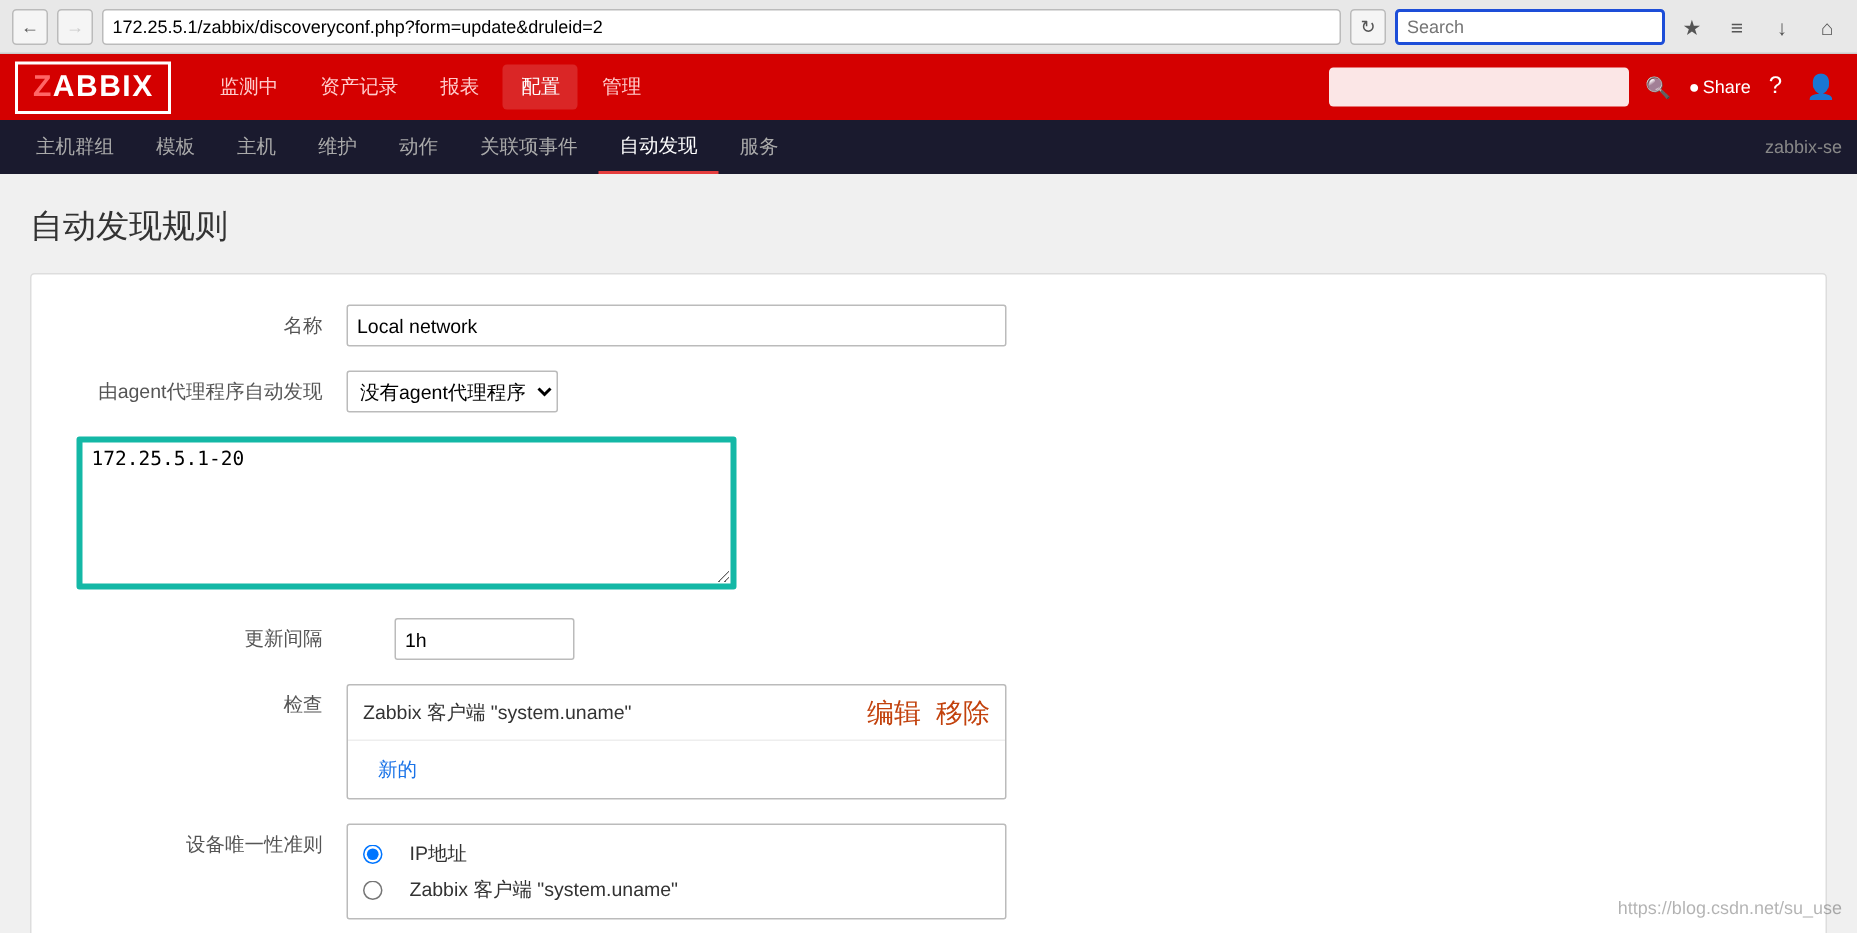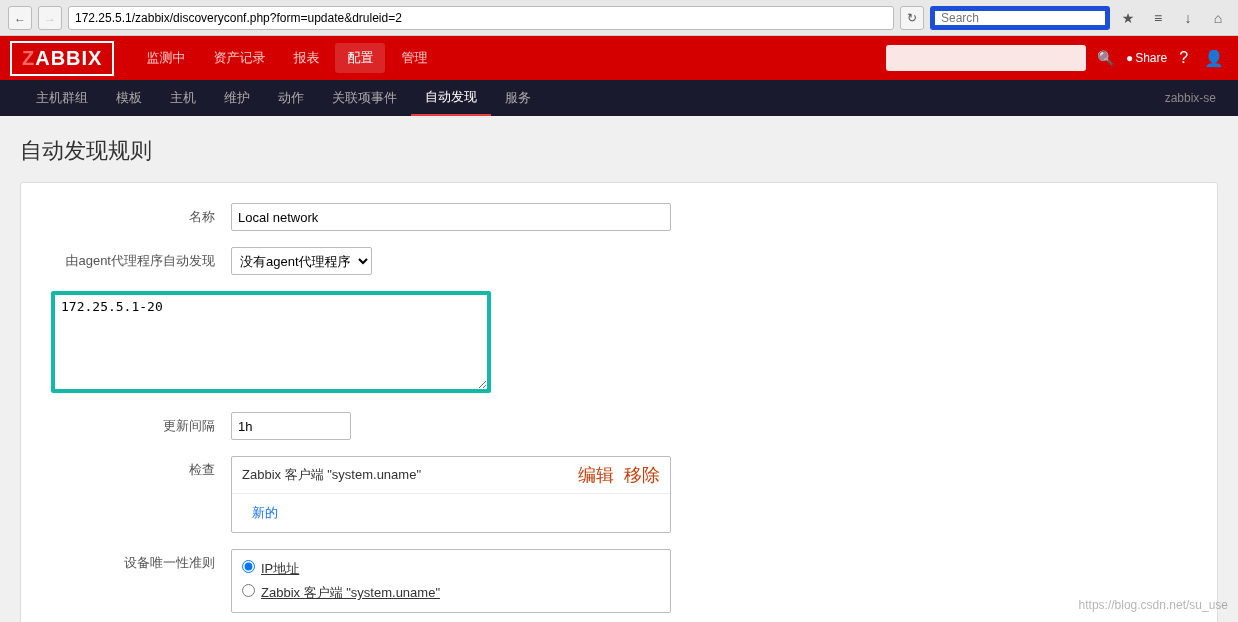--- a/index.html
+++ b/index.html
@@ -30,21 +30,21 @@
       height: 24px;
       border: 1px solid #bbb;
       border-radius: 3px;
       padding: 0 6px;
       font-size: 12px;
       background: white;
     }
     .browser-search-bar {
       width: 180px;
       height: 24px;
-      border: 5px solid #1d4ed8;
+      border: 2px solid #1d4ed8;
       border-radius: 3px;
       padding: 0 6px;
       font-size: 12px;
       background: white;
     }
     .browser-action-btn {
       width: 24px; height: 24px;
       display: flex; align-items: center; justify-content: center;
       font-size: 14px;
       color: #555;
@@ -113,21 +113,21 @@
       align-items: center;
       gap: 2px;
     }
 
     
     .second-nav {
       background: #1a1a2e;
       display: flex;
       align-items: center;
       height: 36px;
-      padding: 0 22px;
+      padding: 0 10px;
     }
     .second-nav-link {
       color: #aaa;
       text-decoration: none;
       padding: 6px 14px;
       font-size: 13px;
       cursor: pointer;
       height: 36px;
       display: flex;
       align-items: center;
@@ -182,20 +182,21 @@
     .form-input {
       height: 28px;
       border: 1px solid #bbb;
       border-radius: 2px;
       padding: 0 6px;
       font-size: 13px;
       width: 100%;
     }
     .form-input-narrow {
       width: 120px;
+      margin-left: 32px;
     }
     .form-input-name {
       width: 440px;
     }
     .form-select {
       height: 28px;
       border: 1px solid #bbb;
       border-radius: 2px;
       padding: 0 4px;
       font-size: 13px;
@@ -245,25 +246,24 @@
     
     .uniqueness-box {
       border: 1px solid #bbb;
       border-radius: 2px;
       width: 440px;
       background: white;
       padding: 10px;
     }
     .radio-row {
       display: flex;
-      align-items: flex-start;
-      gap: 6px;
+      align-items: center;
+      gap: 18px;
       margin-bottom: 6px;
       font-size: 13px;
-      text-decoration: underline;
     }
     .radio-row:last-child { margin-bottom: 0; }
 
     .watermark {
       position: fixed;
       bottom: 10px;
       right: 10px;
       color: rgba(0,0,0,0.3);
       font-size: 12px;
     }

